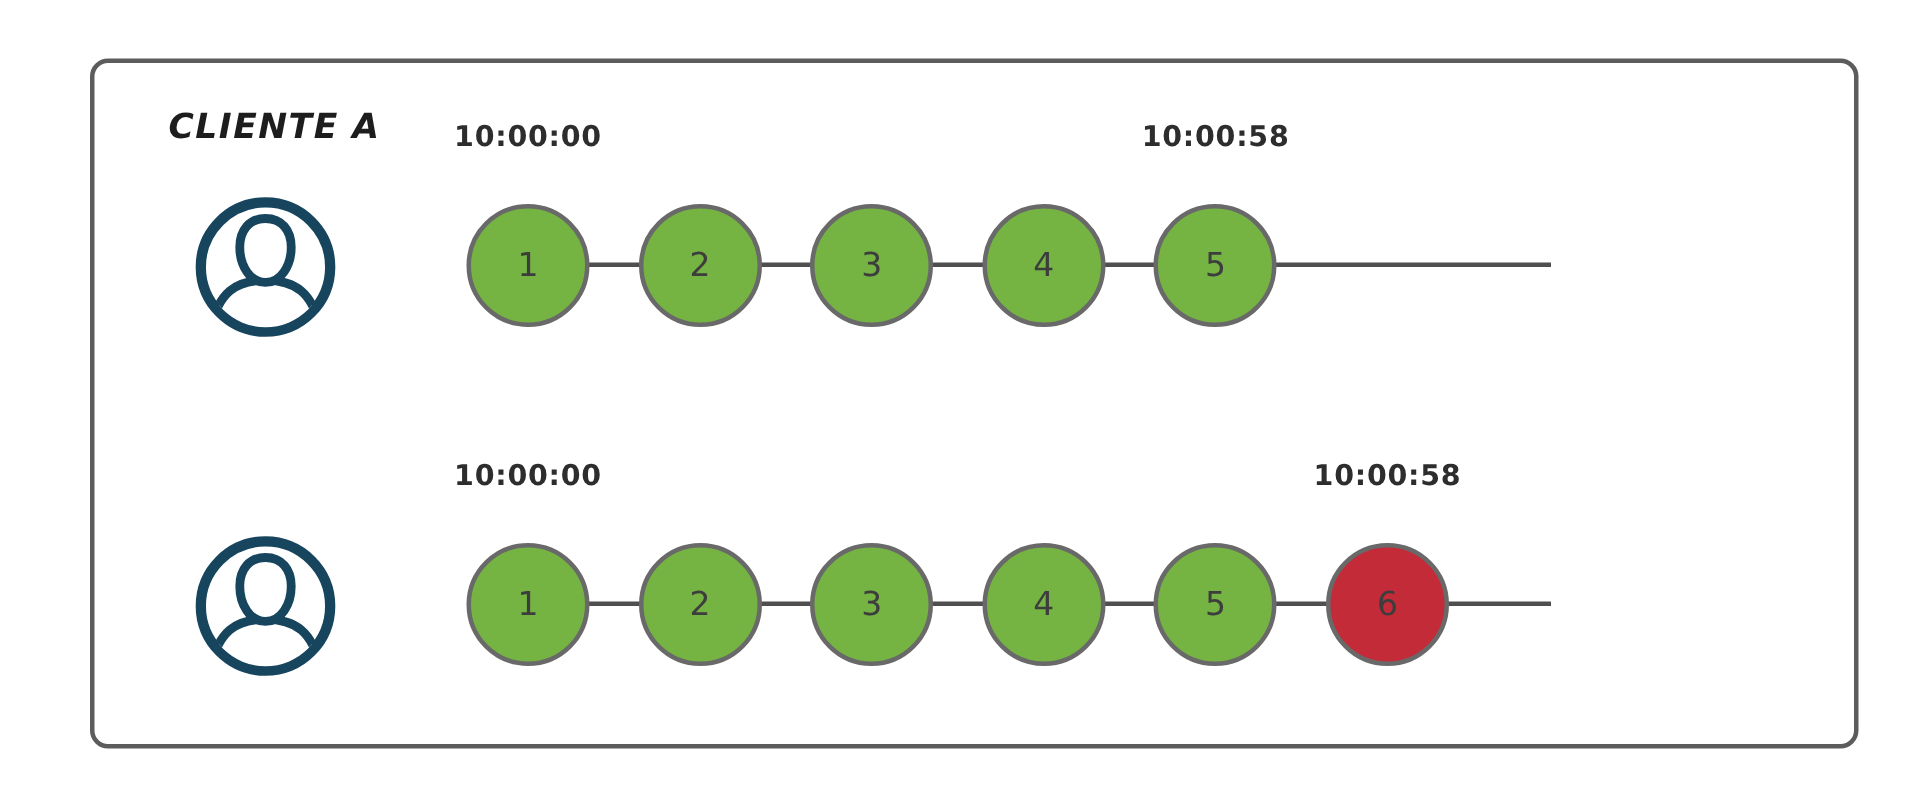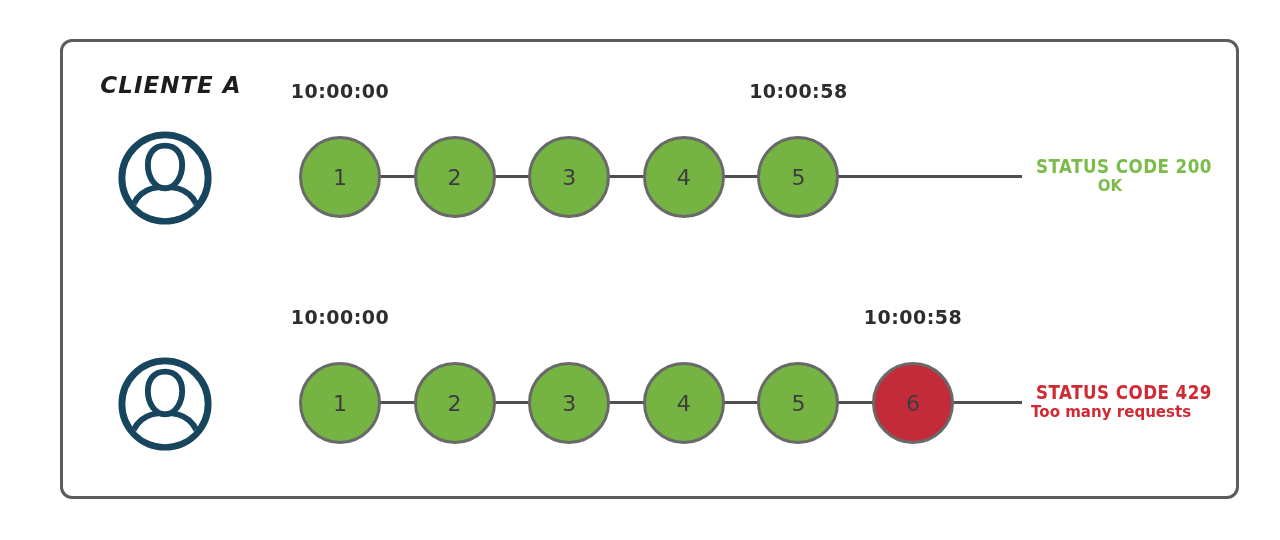--- a/index.html
+++ b/index.html
@@ -12,21 +12,21 @@
     overflow: hidden;
   }
   .frame {
     position: absolute;
     left: 60px; top: 39px;
     width: 1173px; height: 454px;
     border: 3px solid var(--frame_border, #5c5c5c);
     border-radius: 12px;
     background: #fff;
   }
-  .row { position: absolute; left: 0; width: 1168px; height: 180px; }
+  .row { position: absolute; left: 12px; width: 1168px; height: 180px; }
   .row-a { top: 62px; }
   .row-b { top: 288px; }
 
   .client-label {
     position: absolute;
     left: 96px; top: 10px; width: 150px;
     text-align: center;
     font-weight: 700;
     font-style: italic;
     font-size: 23px;
@@ -128,24 +128,20 @@
 
     <div class="track-line"></div>
     <div class="circles">
         <div class="circle success" style="left: 299px;">1</div>
         <div class="circle success" style="left: 413.6px;">2</div>
         <div class="circle success" style="left: 528.2px;">3</div>
         <div class="circle success" style="left: 642.8px;">4</div>
         <div class="circle success" style="left: 757.4px;">5</div>
       </div>
 
-    <div class="status-block success">
-      <span class="status-line1">STATUS CODE 200</span>
-      <span class="status-line2">OK</span>
-    </div>
   </div>
 
   <div class="row row-b">
     <div class="timestamp start-time">10:00:00</div>
     <div class="timestamp end-time" style="left: 858px;">10:00:58</div>
 
     <svg class="user-icon" viewBox="0 0 100 100" aria-hidden="true">
       <defs>
           <clipPath id="clipB">
             <circle cx="50" cy="50" r="41"></circle>
@@ -161,18 +157,14 @@
     <div class="track-line"></div>
     <div class="circles">
         <div class="circle success" style="left: 299px;">1</div>
         <div class="circle success" style="left: 413.6px;">2</div>
         <div class="circle success" style="left: 528.2px;">3</div>
         <div class="circle success" style="left: 642.8px;">4</div>
         <div class="circle success" style="left: 757.4px;">5</div>
         <div class="circle error" style="left: 872px;">6</div>
       </div>
 
-    <div class="status-block error">
-      <span class="status-line1">STATUS CODE 429</span>
-      <span class="status-line2">Too many requests</span>
-    </div>
   </div>
 </div>
 
 </body></html>

